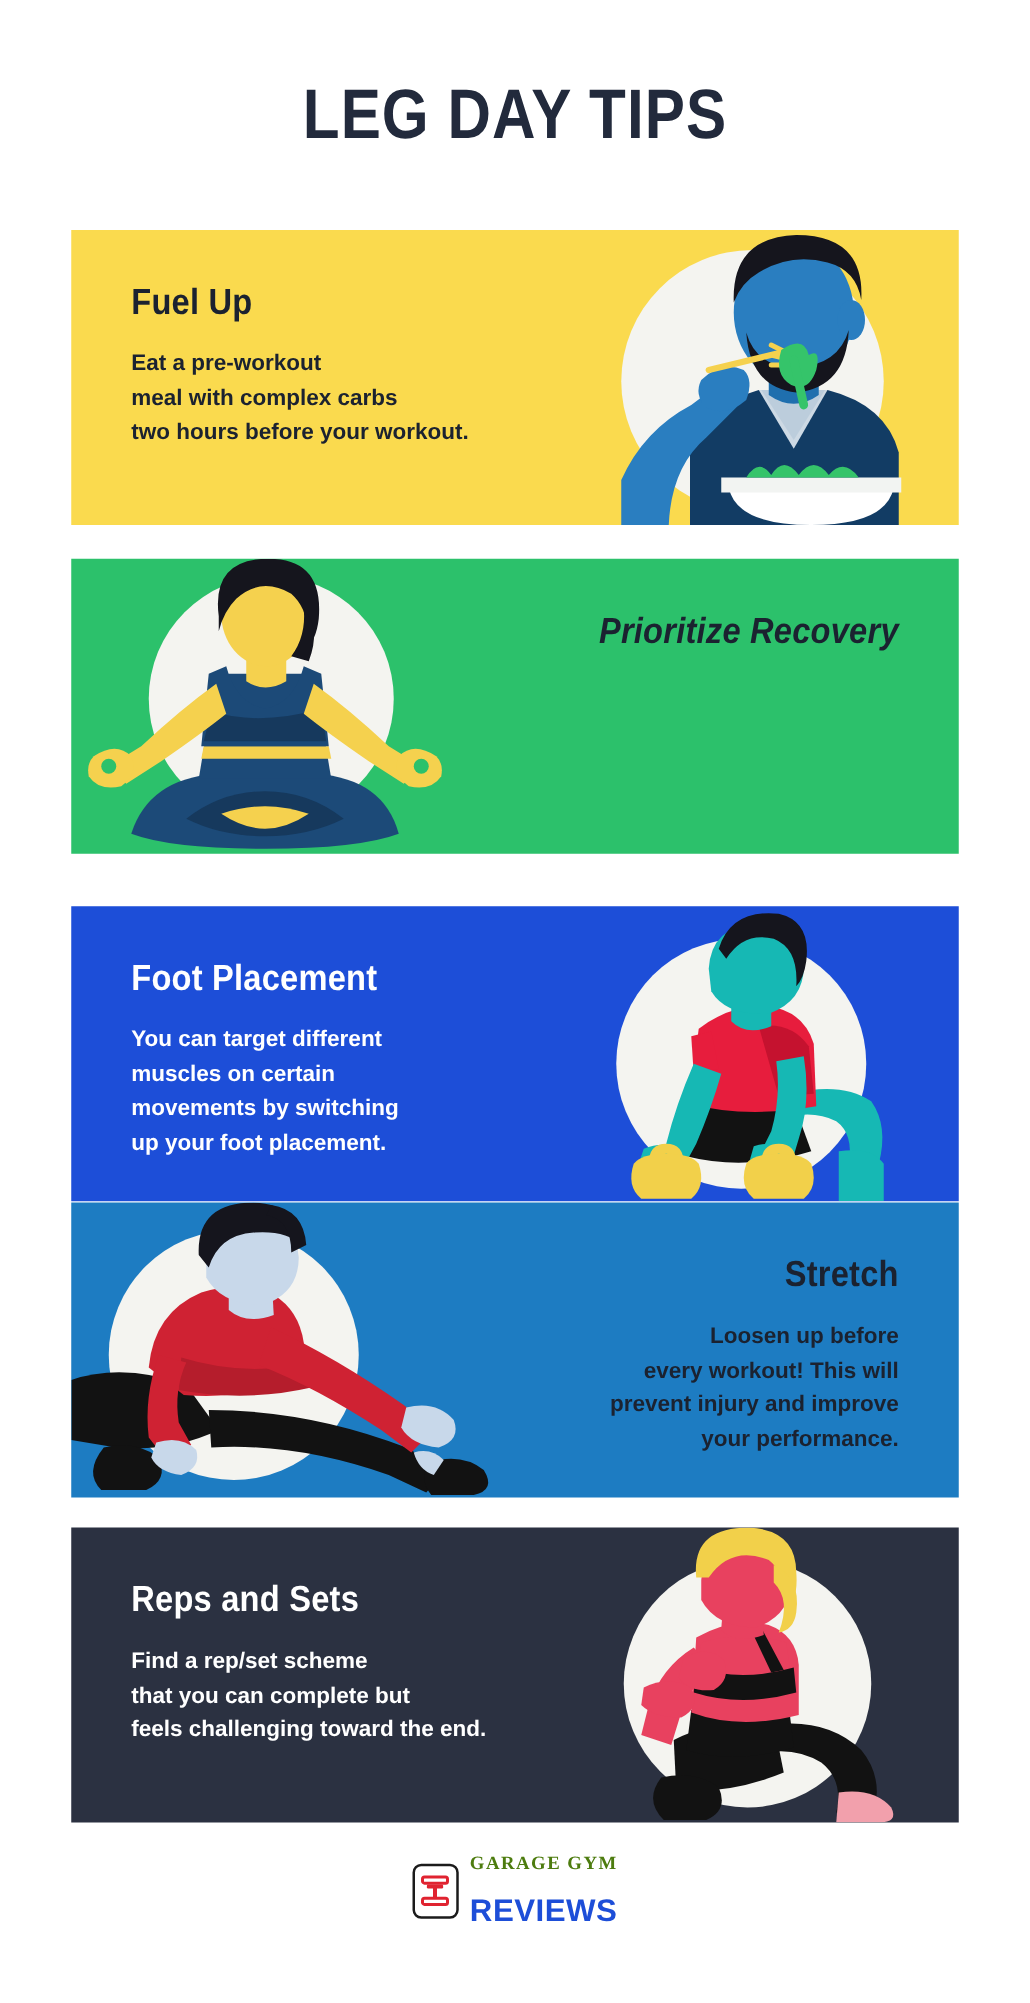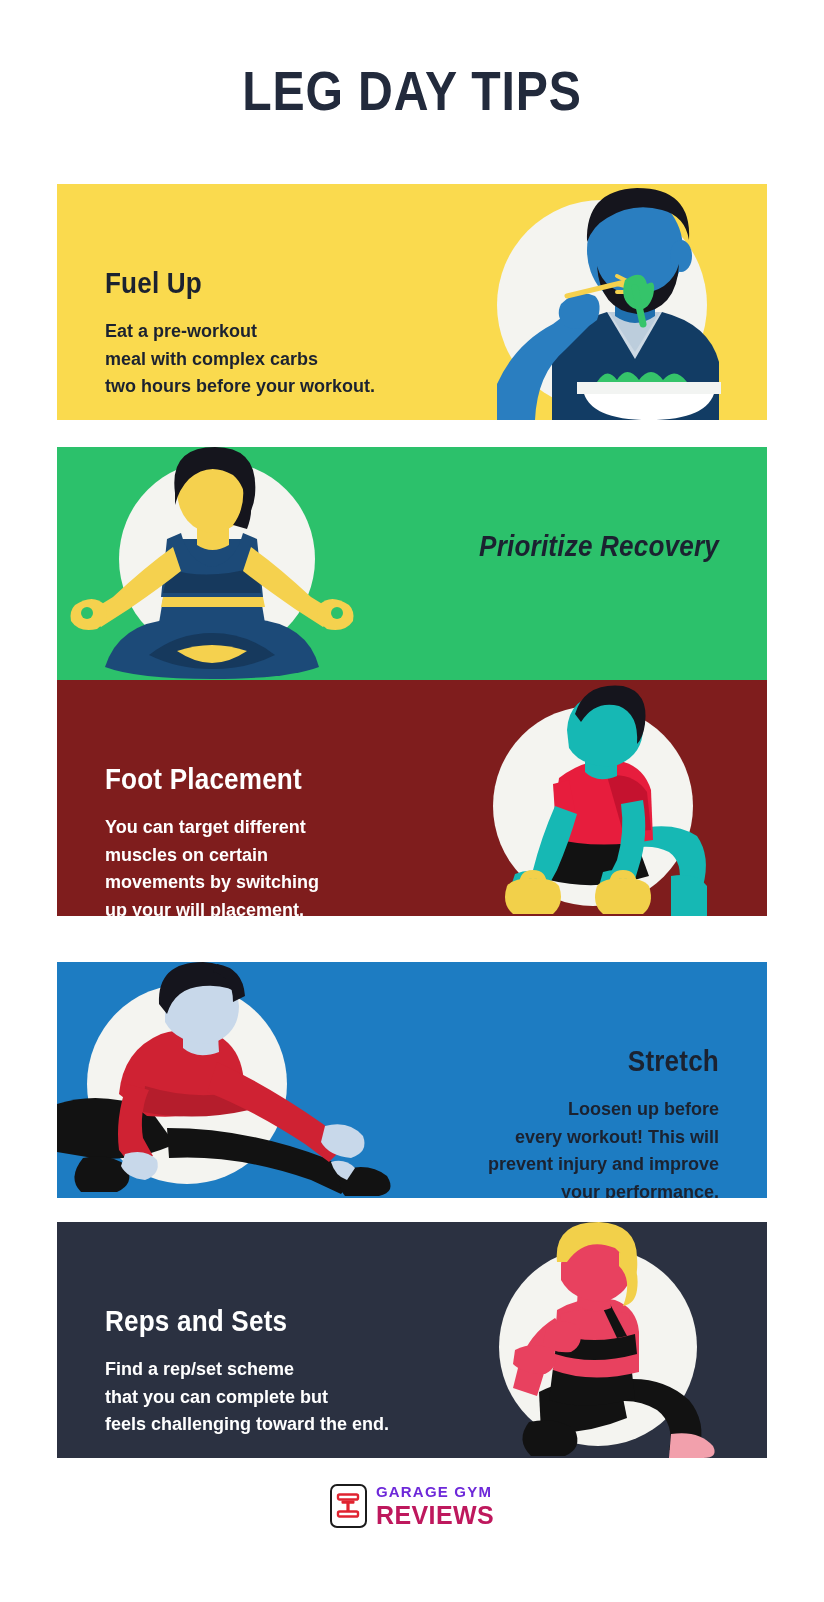--- a/index.html
+++ b/index.html
@@ -25,25 +25,25 @@
     transform-origin:center top;
   }
 
   
   .panel{
     position:absolute; left:57px; width:710px; height:236px;
     overflow:hidden;
   }
   .p1{ top:184px; background:#fada4e; }
   .p2{ top:447px; background:#2cc16b;font-style:italic; }
-  .p3{ top:680px; background:#7f1d1d;padding-left:22px; }
+  .p3{ top:725px; background:#1d4ed8;padding-left:22px; }
   .p4{ top:962px; background:#1d7cc2; }
   .p5{ top:1222px; background:#2b3141; }
 
-  .txt{ position:absolute; top:42px; width:380px;margin-top:41px; }
+  .txt{ position:absolute; top:42px; width:380px; }
   .txt.left { left:48px; text-align:left; }
   .txt.right{ right:48px; text-align:right; }
 
   .heading{
     font-family:"Liberation Sans Narrow","Liberation Sans", sans-serif;
     font-weight:bold;
     font-size:29px;
     letter-spacing:0.2px;
     margin-bottom:18px;
     transform:scaleX(0.9);
@@ -75,27 +75,27 @@
   .logo{
     position:absolute; left:0; top:1484px; width:824px;
     display:flex; justify-content:center; align-items:center; gap:9px;
   }
   .logo-mark{
     width:37px; height:44px; border:2.6px solid #1b1b1b;
     border-radius:7px; display:flex; align-items:center; justify-content:center;
   }
   .logo-words{ display:flex; flex-direction:column; line-height:1; }
   .logo-top{
-    font-family:Liberation Sans, sans-serif;
-    font-weight:bold; font-size:15px; letter-spacing:1.2px; color:#6d28d9;
+    font-family:Liberation Serif, serif;
+    font-weight:bold; font-size:15px; letter-spacing:1.2px; color:#4d7c0f;
   }
   .logo-bottom{
     font-family:"Liberation Sans Narrow","Liberation Sans", sans-serif;
-    font-weight:bold; font-size:25px; letter-spacing:0.4px; color:#be185d;
-    margin-top:4px;
+    font-weight:bold; font-size:25px; letter-spacing:0.4px; color:#1d4ed8;
+    margin-top:18px;
   }
 </style>
 </head>
 <body>
 
 <div class="page">
 
   <div class="title">LEG DAY TIPS</div>
 
   <div class="panel p1">
@@ -224,21 +224,21 @@
           <path d="M140 206 Q146 198 166 198 Q186 198 192 206 Q198 224 186 234 L146 234 Q134 224 140 206Z" fill="#f2d04a"></path>
         </svg>
       </div>
     </div>
 
     <div class="txt left">
       <div class="heading light-text">Foot Placement</div>
       <div class="body light-text">You can target different
 muscles on certain
 movements by switching
-up your will placement.</div>
+up your foot placement.</div>
     </div>
   </div>
 
   <div class="panel p5">
 
     <div class="illus il-right">
       <div class="disc" style="left:42px; top:26px; width:198px; height:198px;"></div>
       <div class="fig">
         <svg viewBox="0 0 310 236" preserveAspectRatio="xMidYMax meet">
 

